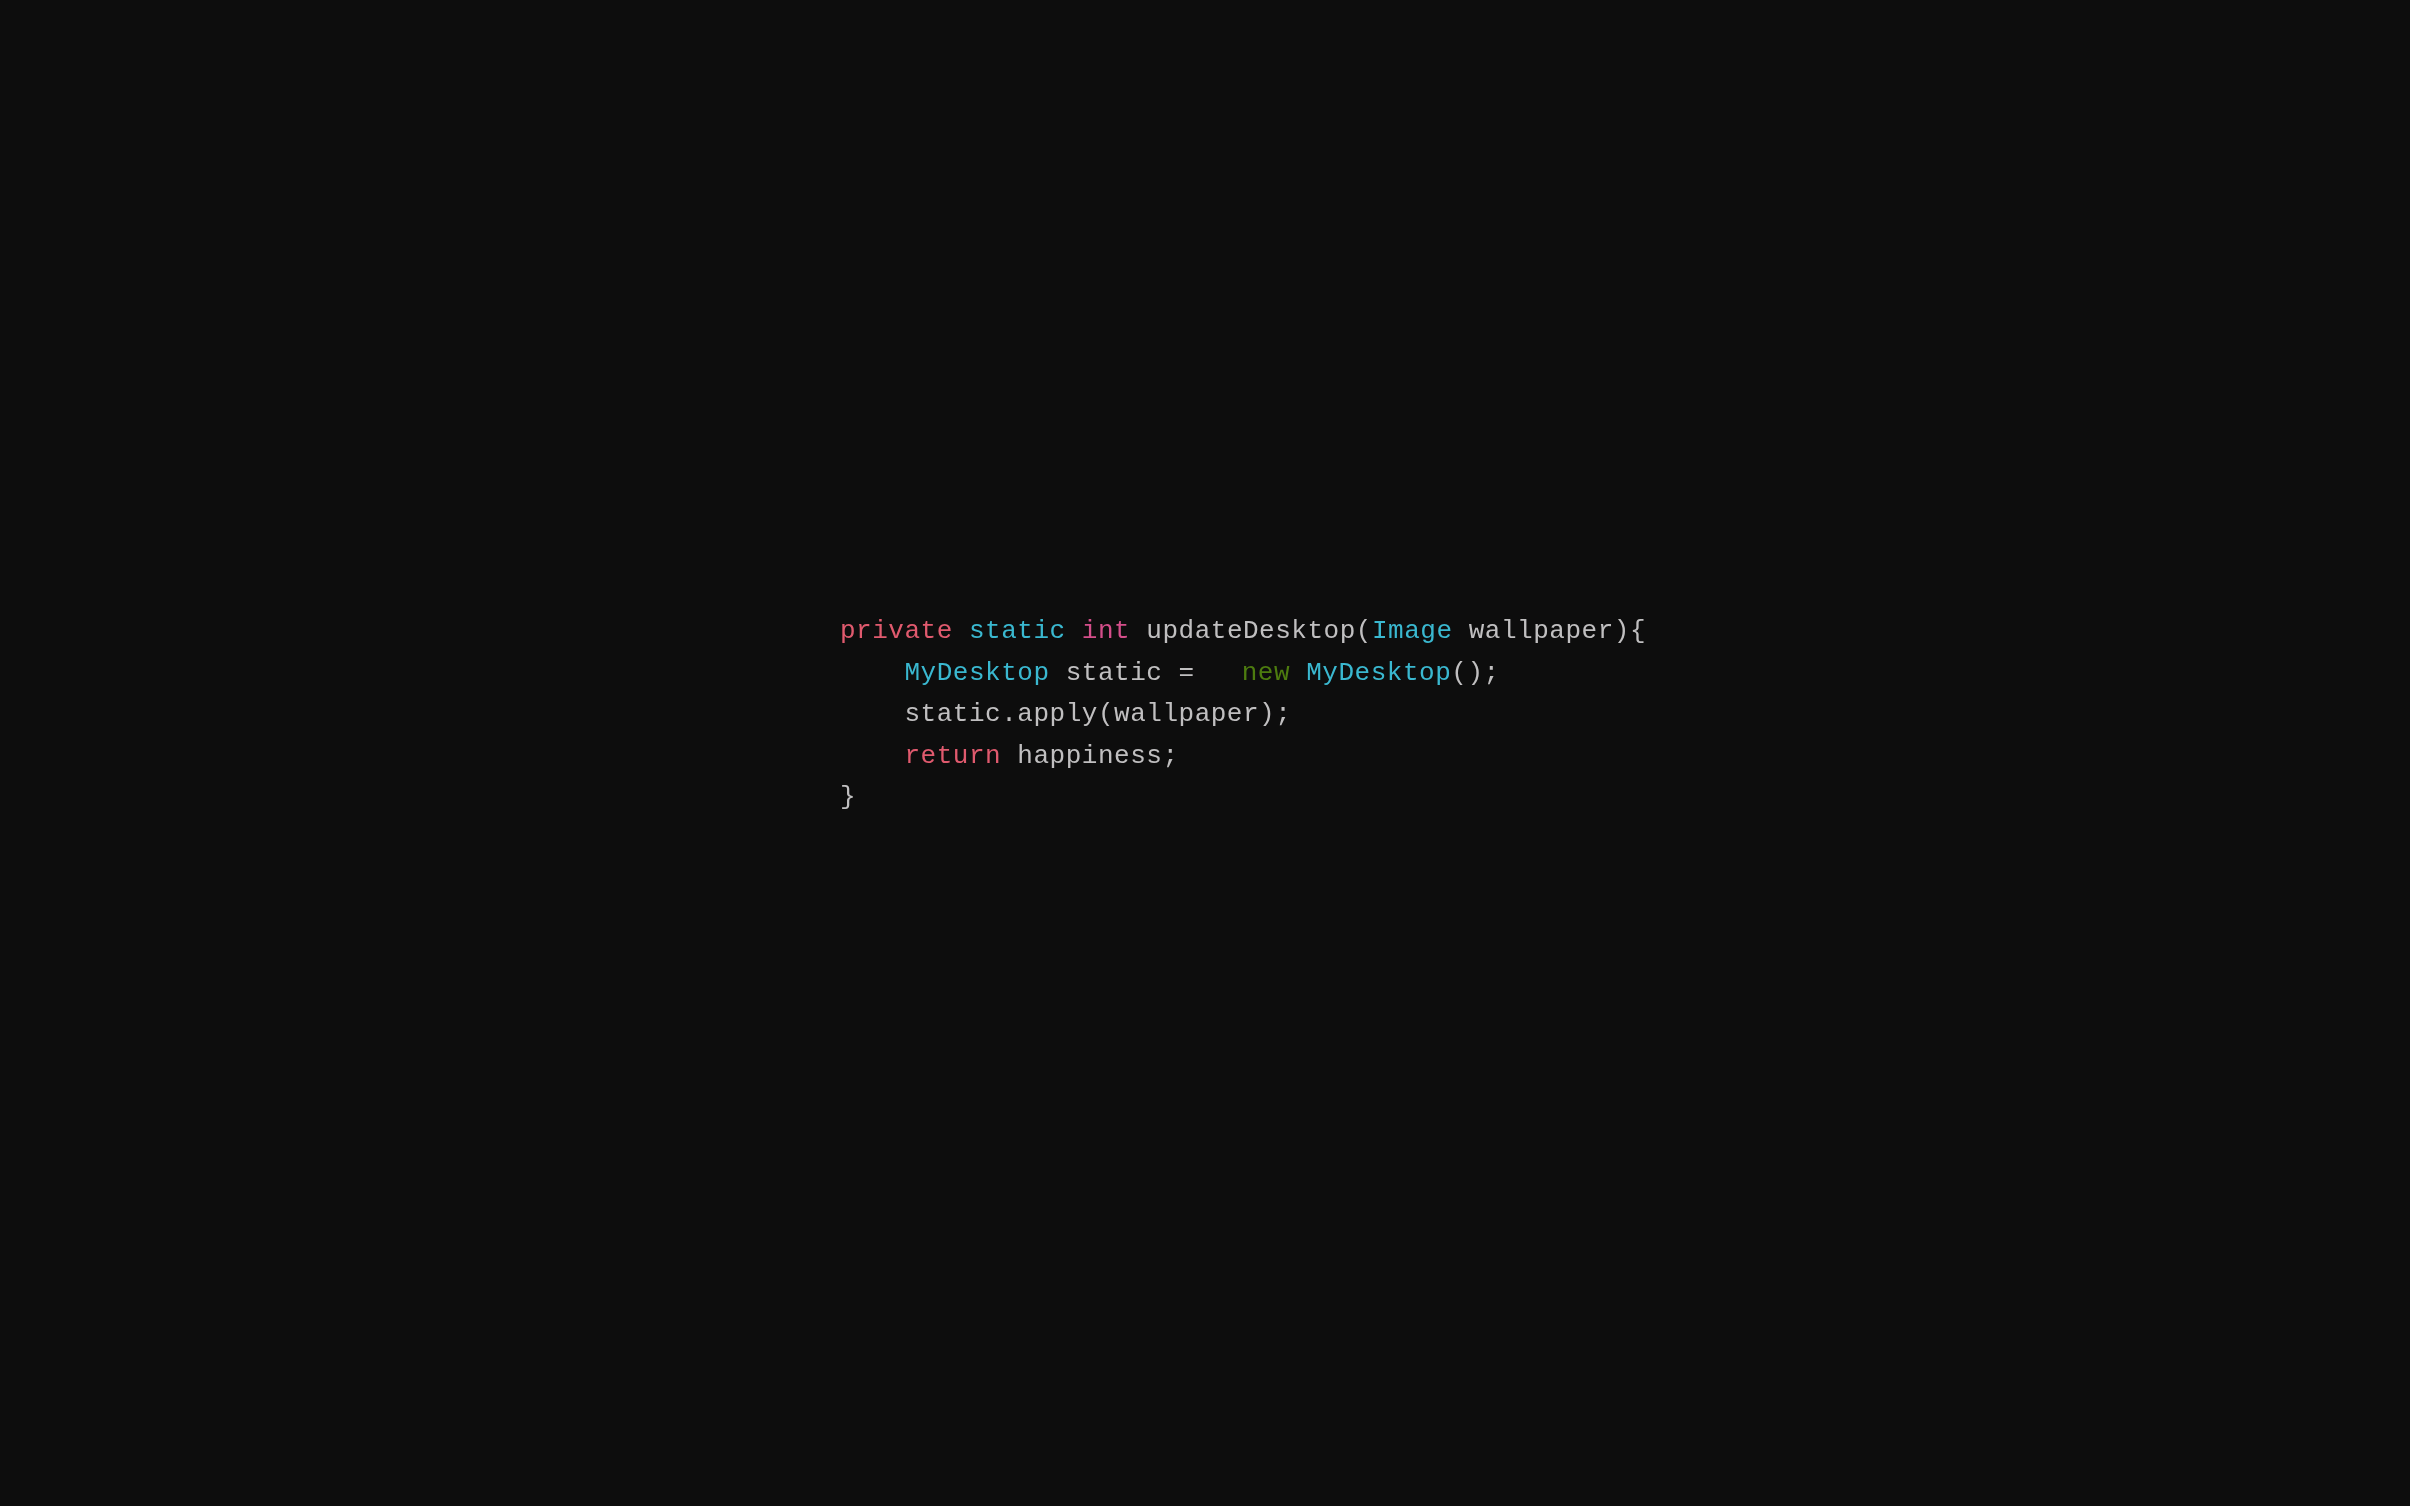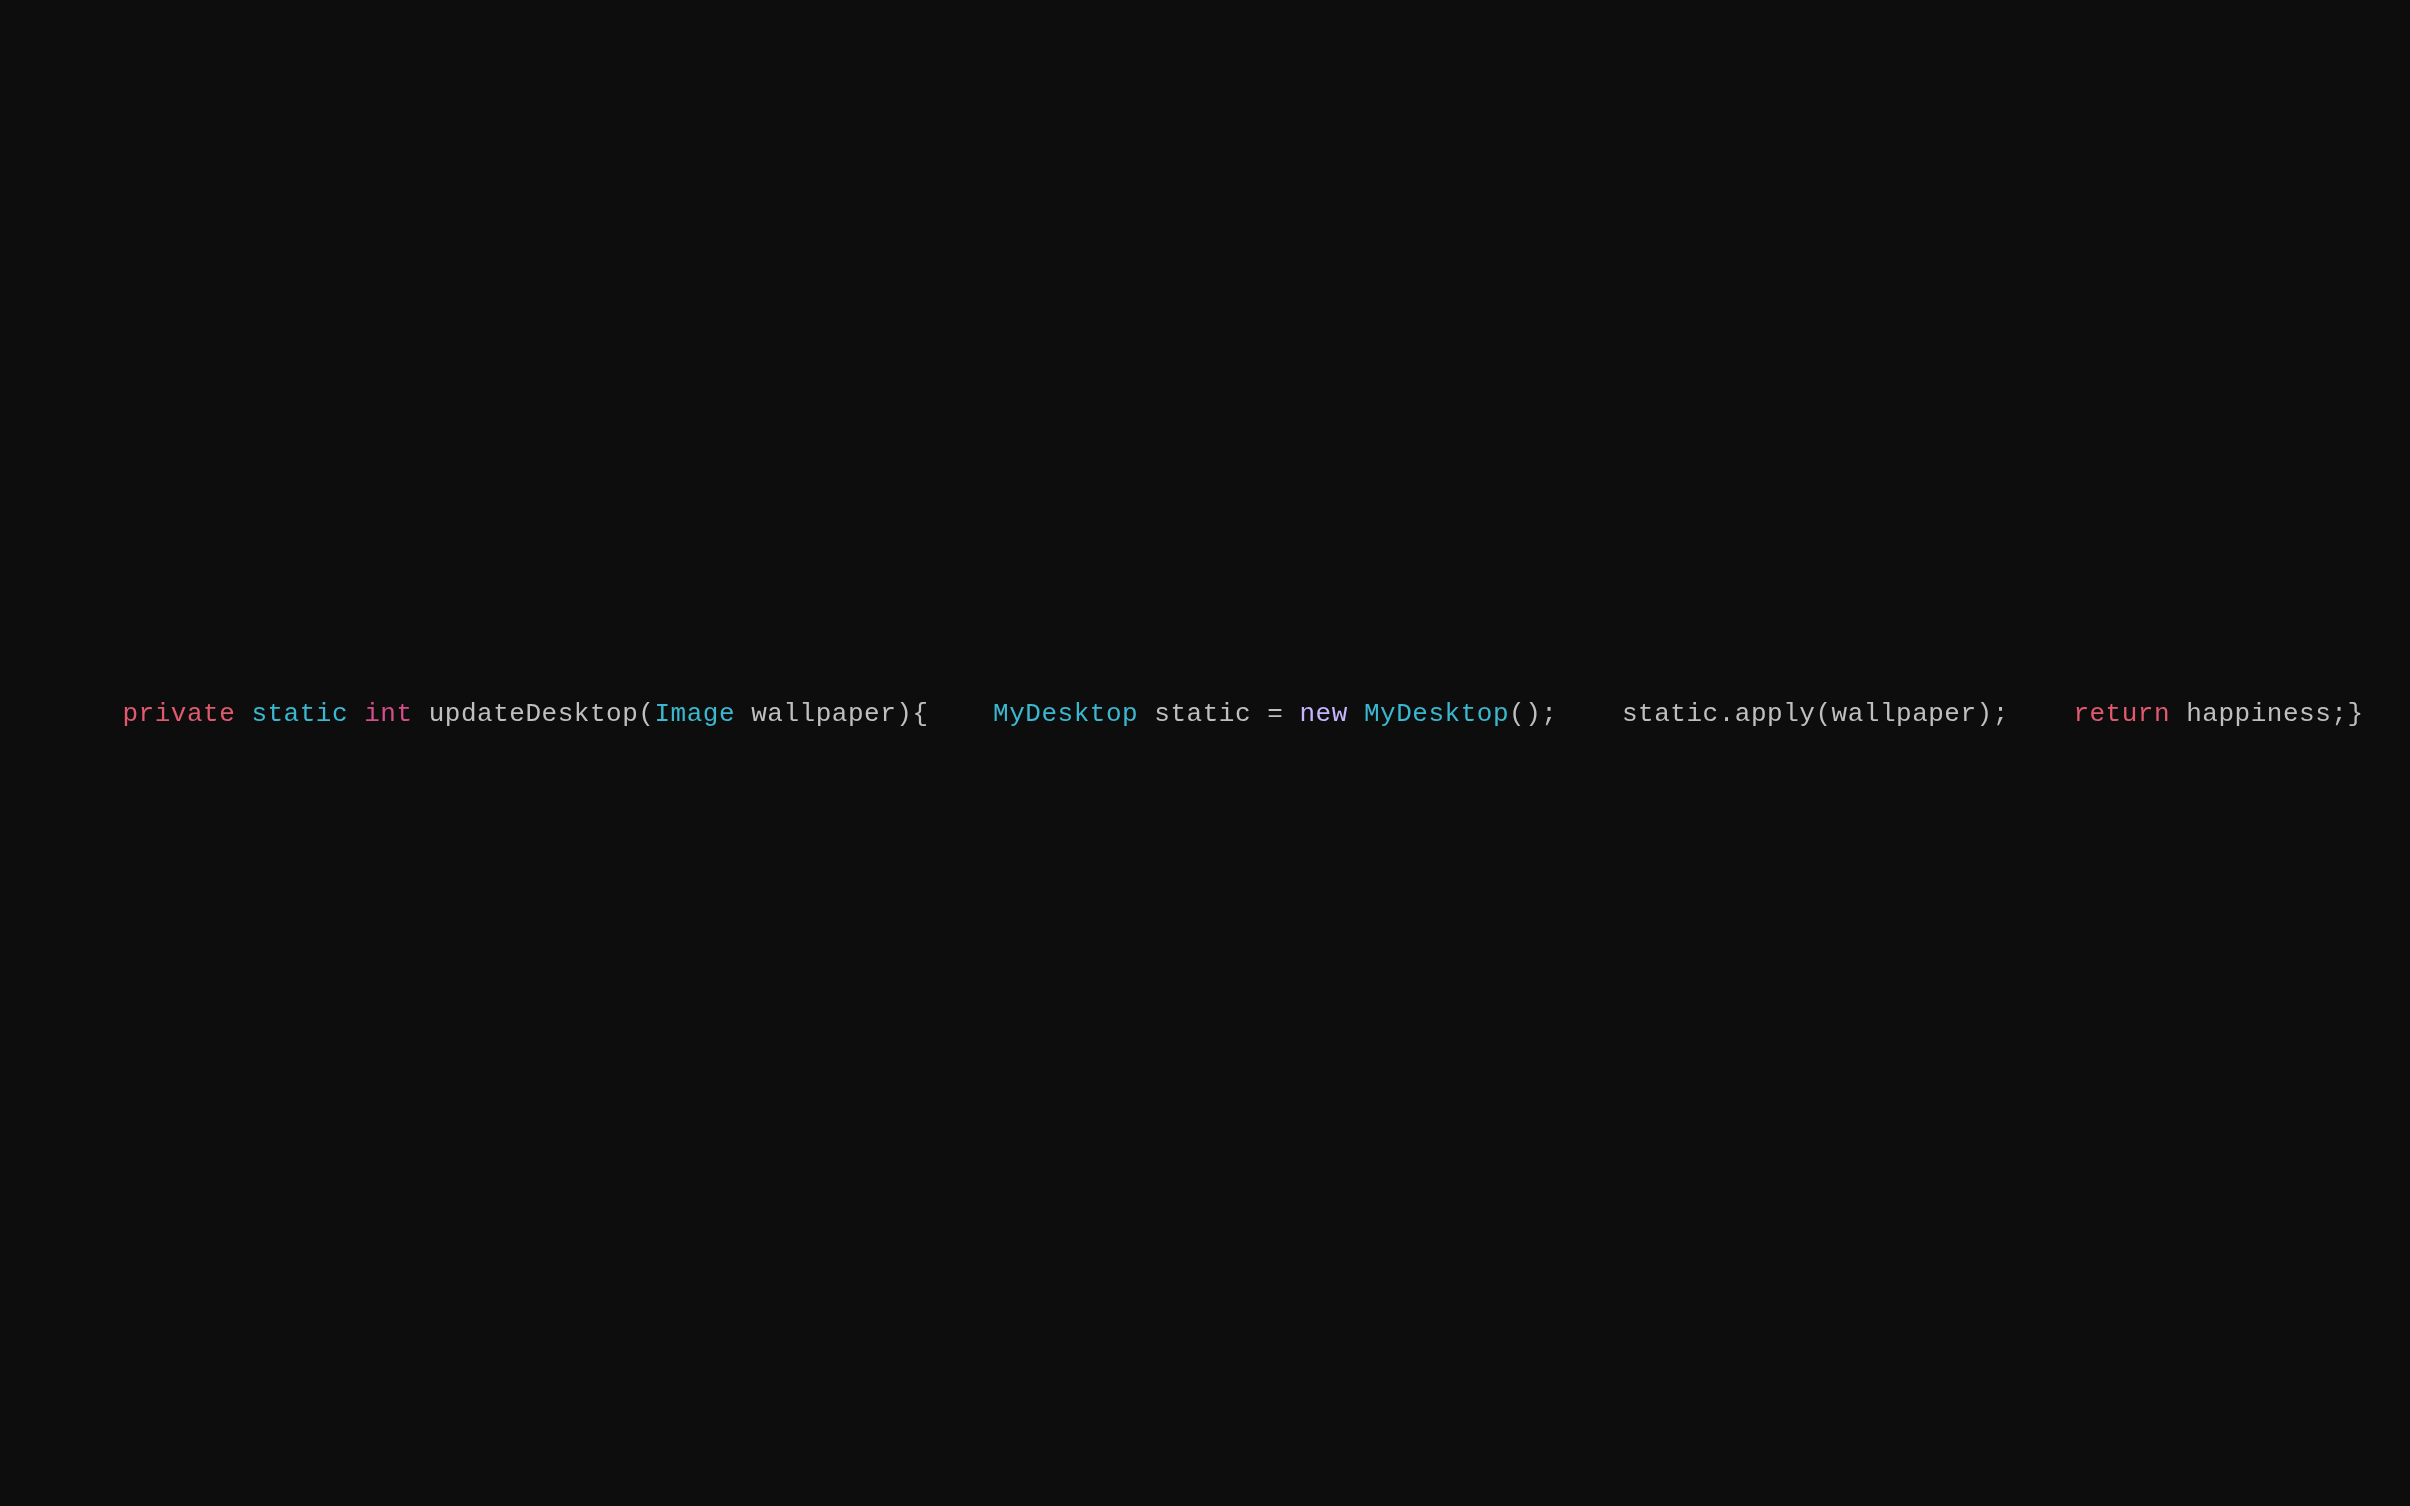--- a/index.html
+++ b/index.html
@@ -13,43 +13,42 @@
       height: 100%;
       background-color: #0d0d0d;
       display: flex;
       align-items: center;
       justify-content: center;
       font-family: 'Courier New', Courier, monospace;
     }
 
     .code-block {
       display: flex;
-      flex-direction: row;
+      flex-direction: column;
       gap: 0;
       font-size: 26px;
       line-height: 1.6;
       letter-spacing: 0.02em;
       position: relative;
       top: -38px;
       left: 38px;
-      align-items: center;
     }
 
     .code-line {
       white-space: pre;
       display: block;
     }
 
     .kw-private { color: #e05a6e; }
     .kw-static  { color: #3ab8d0; }
     .kw-int     { color: #d44e8a; }
     .kw-image   { color: #3ab8d0; }
     .plain      { color: #c0bfc0; }
     .kw-mydesktop { color: #3ab8d0; font-family: Liberation Mono, monospace; }
-    .kw-new     { color: #c4b5fd; }
+    .kw-new     { color: #4d7c0f; margin-left: 31px; }
     .kw-infinity { color: #e8a020; }
     .kw-return  { color: #e05a6e; }
     .dot        { color: #c0bfc0; }
   </style>
 </head>
 <body>
 
 <div class="code-block">
   <span class="code-line"><span class="kw-private">private</span><span class="plain"> </span><span class="kw-static">static</span><span class="plain"> </span><span class="kw-int">int</span><span class="plain"> updateDesktop(</span><span class="kw-image">Image</span><span class="plain"> wallpaper){</span></span>
 

